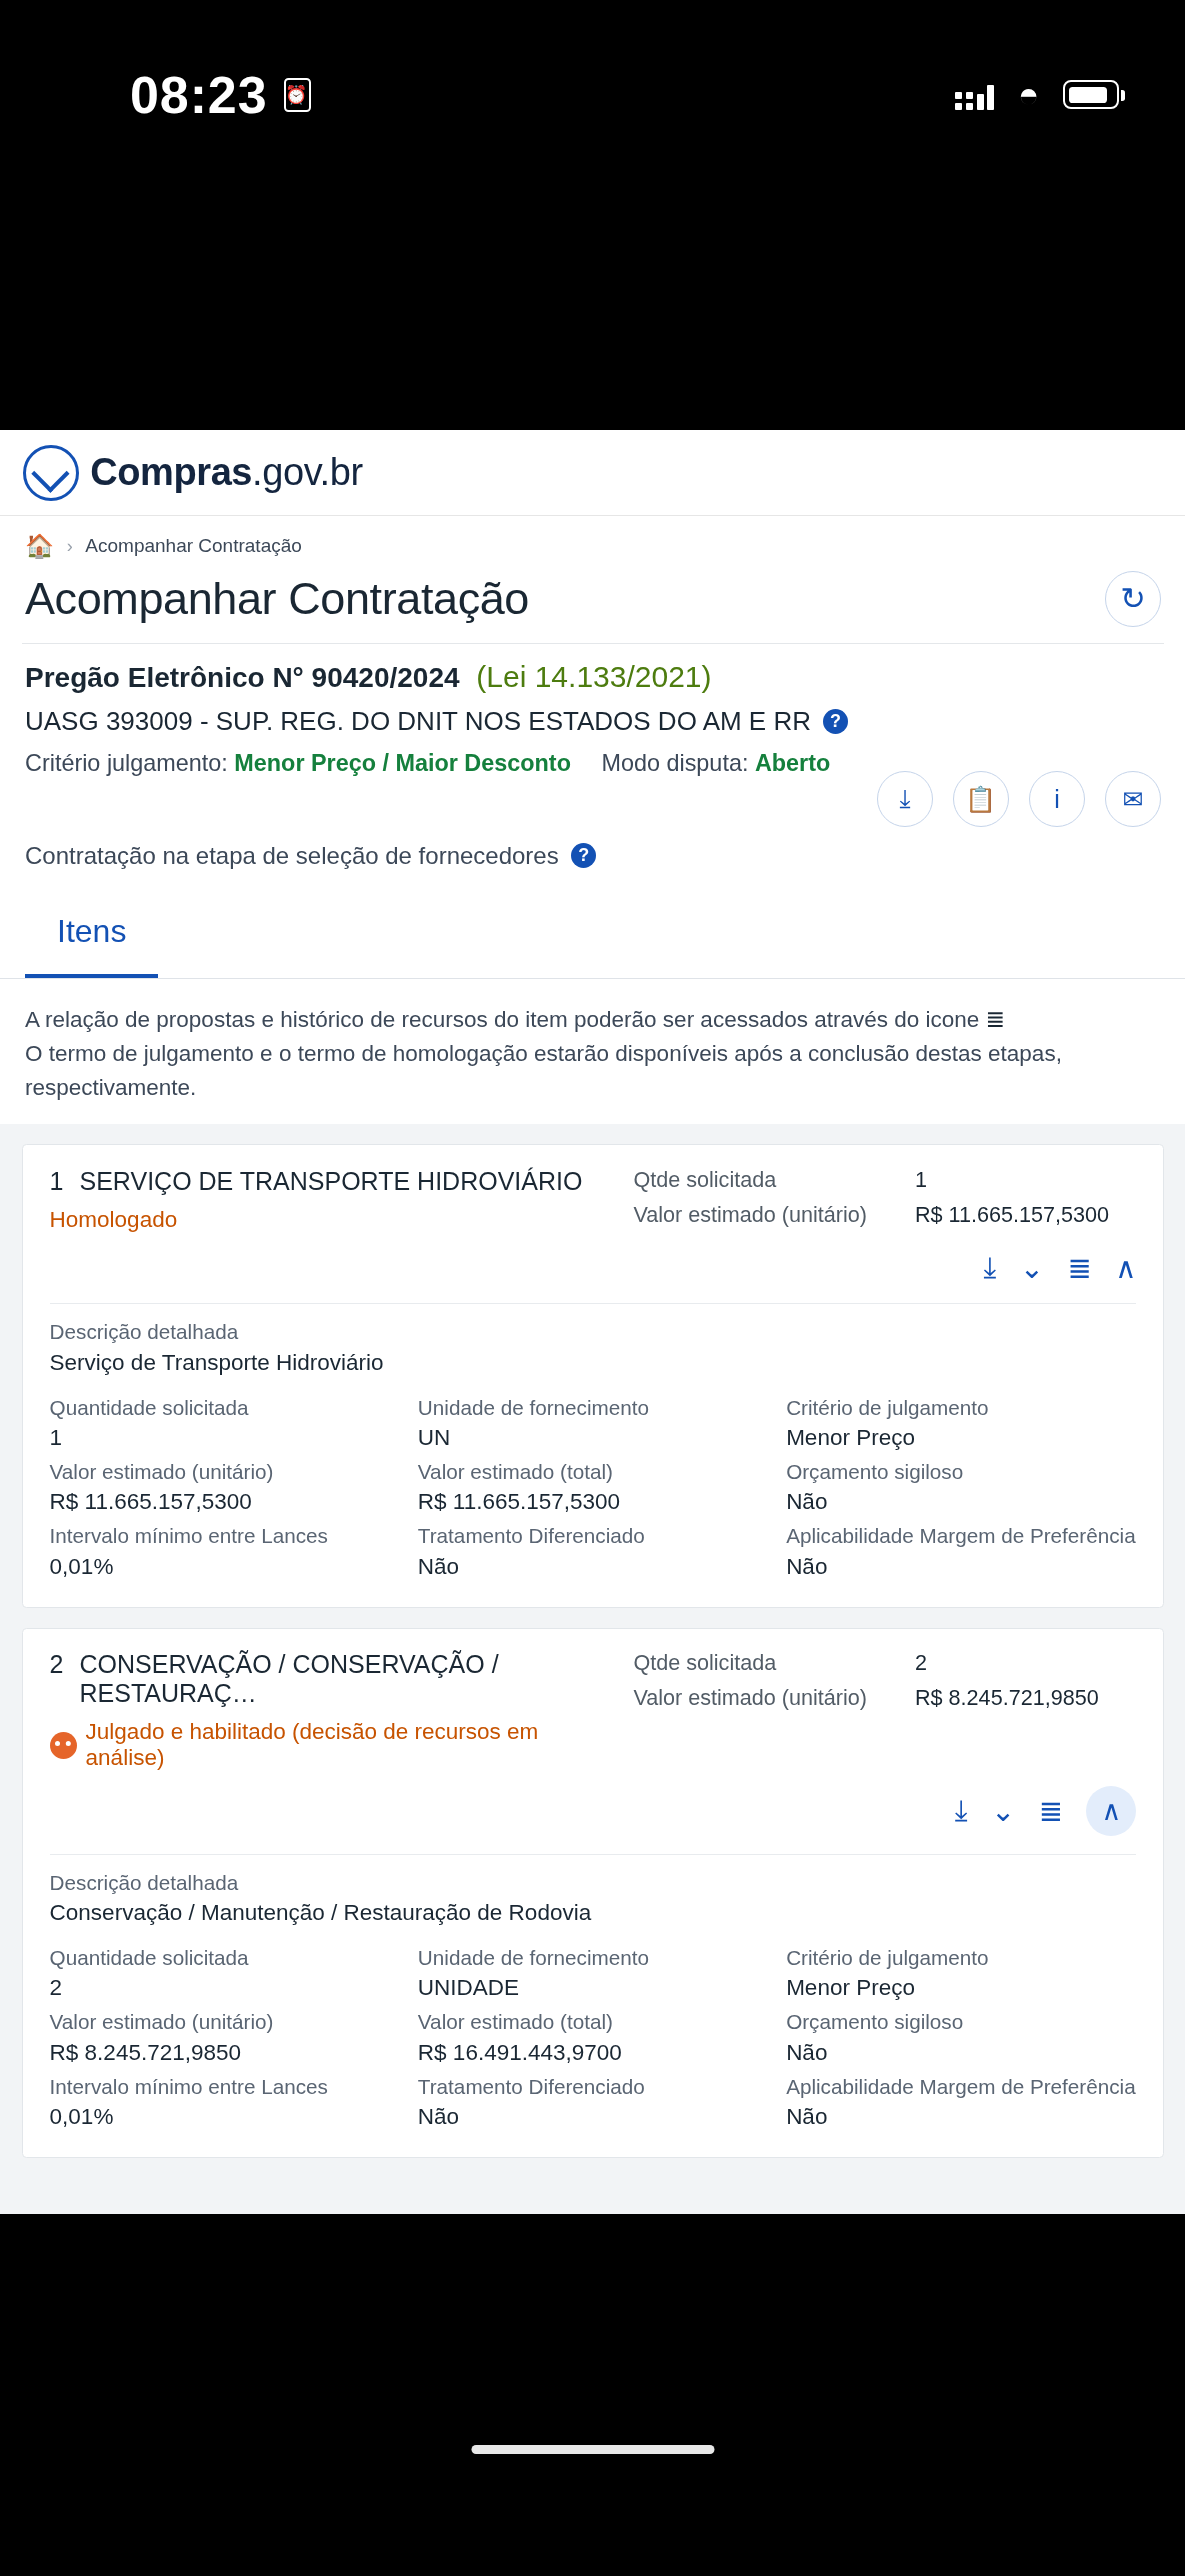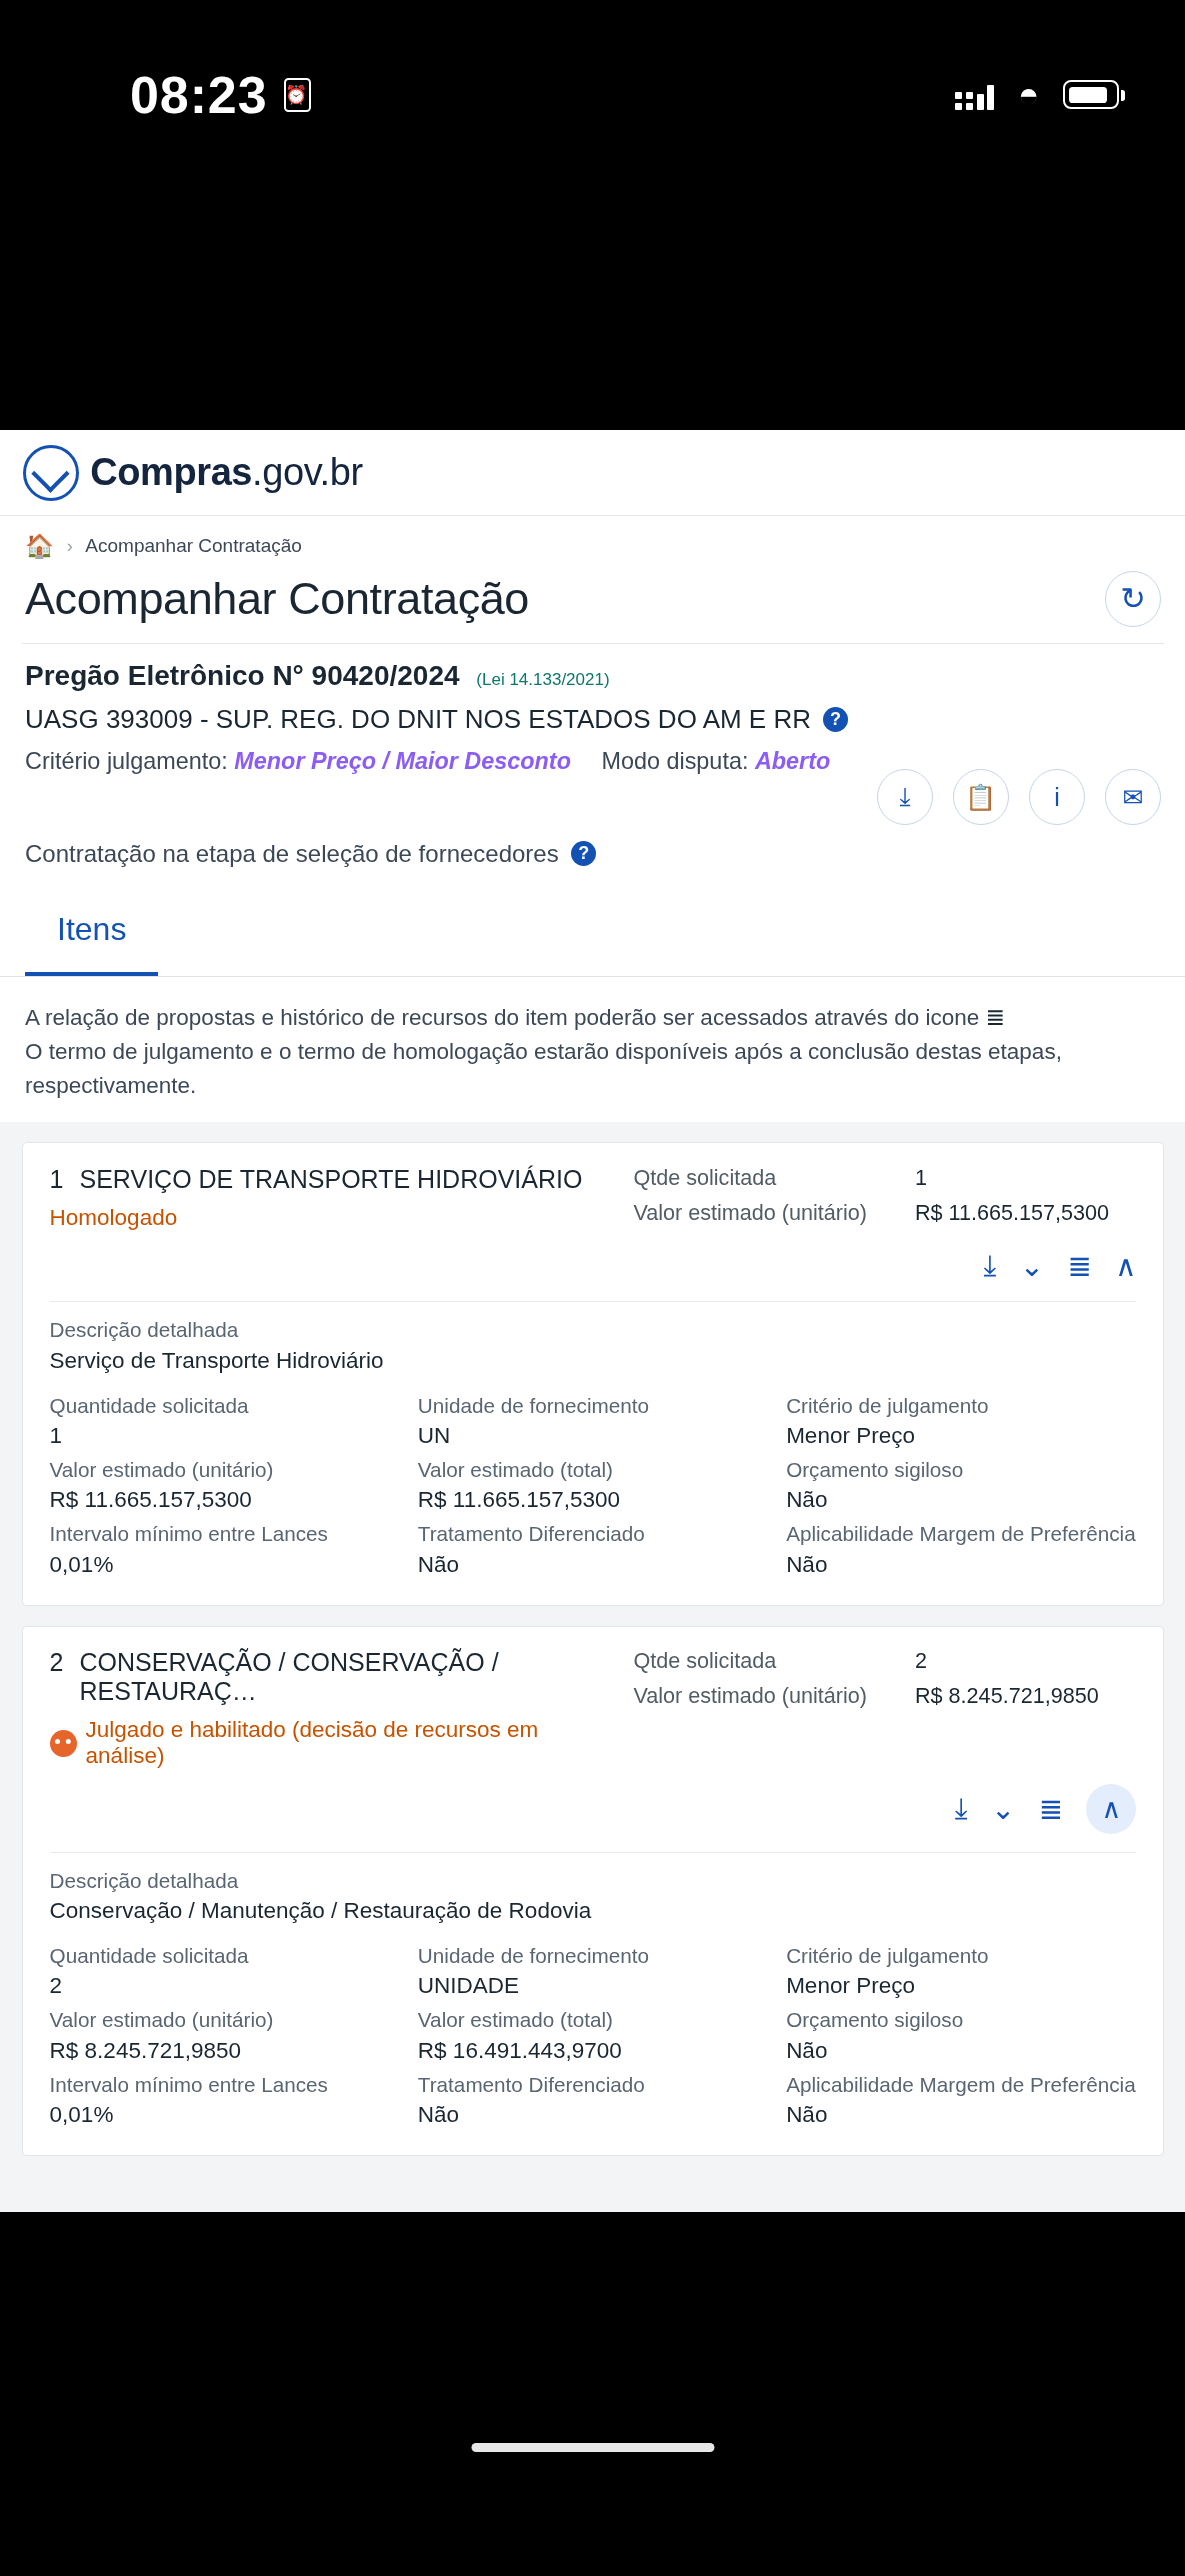--- a/index.html
+++ b/index.html
@@ -139,35 +139,35 @@
     font-size: 30.5px;
     background: #fff;
   }
 
   .divider { height: 0.9px; background: #e4e7ea; margin: 0 21.6px; }
 
   .info-block { padding: 16px 25px 0 25px; }
   .line1 {
     font-size: 28px; font-weight: 700; color: #1a2733; margin-bottom: 12.6px;
   }
-  .line1 .law { color:#0f766e; font-weight: 400; font-size: 17px; margin-left: 9px; }
+  .line1 .law { color:#4d7c0f; font-weight: 400; font-size: 30px; margin-left: 9px; }
   .line2 {
     font-size: 26px; color:#1a2733; margin-bottom: 12.6px;
     display:flex; align-items:center; gap: 12px; flex-wrap: wrap;
   }
   .help-dot {
     width: 25px; height: 25px; border-radius:50%;
     background:#1351b4; color:#fff; font-size: 18px; font-weight:700;
     display:inline-flex; align-items:center; justify-content:center;
   }
   .line3 {
     font-size: 23.4px; color:#3c4858;
     display:flex; align-items:center; gap: 30.5px; flex-wrap: wrap;
   }
-  .line3 b { color:#8b5cf6;font-style:italic; }
+  .line3 b { color:#15803d; }
 
   .action-icons {
     display:flex; gap: 20px; justify-content: flex-end;
     padding: 9px 25px 0 25px;
     margin-top: -14.4px;
   }
   .circ-btn {
     width: 56px; height: 56px; border-radius:50%;
     border: 1.8px solid #c5d4ea; color:#1351b4;
     display:flex; align-items:center; justify-content:center;

